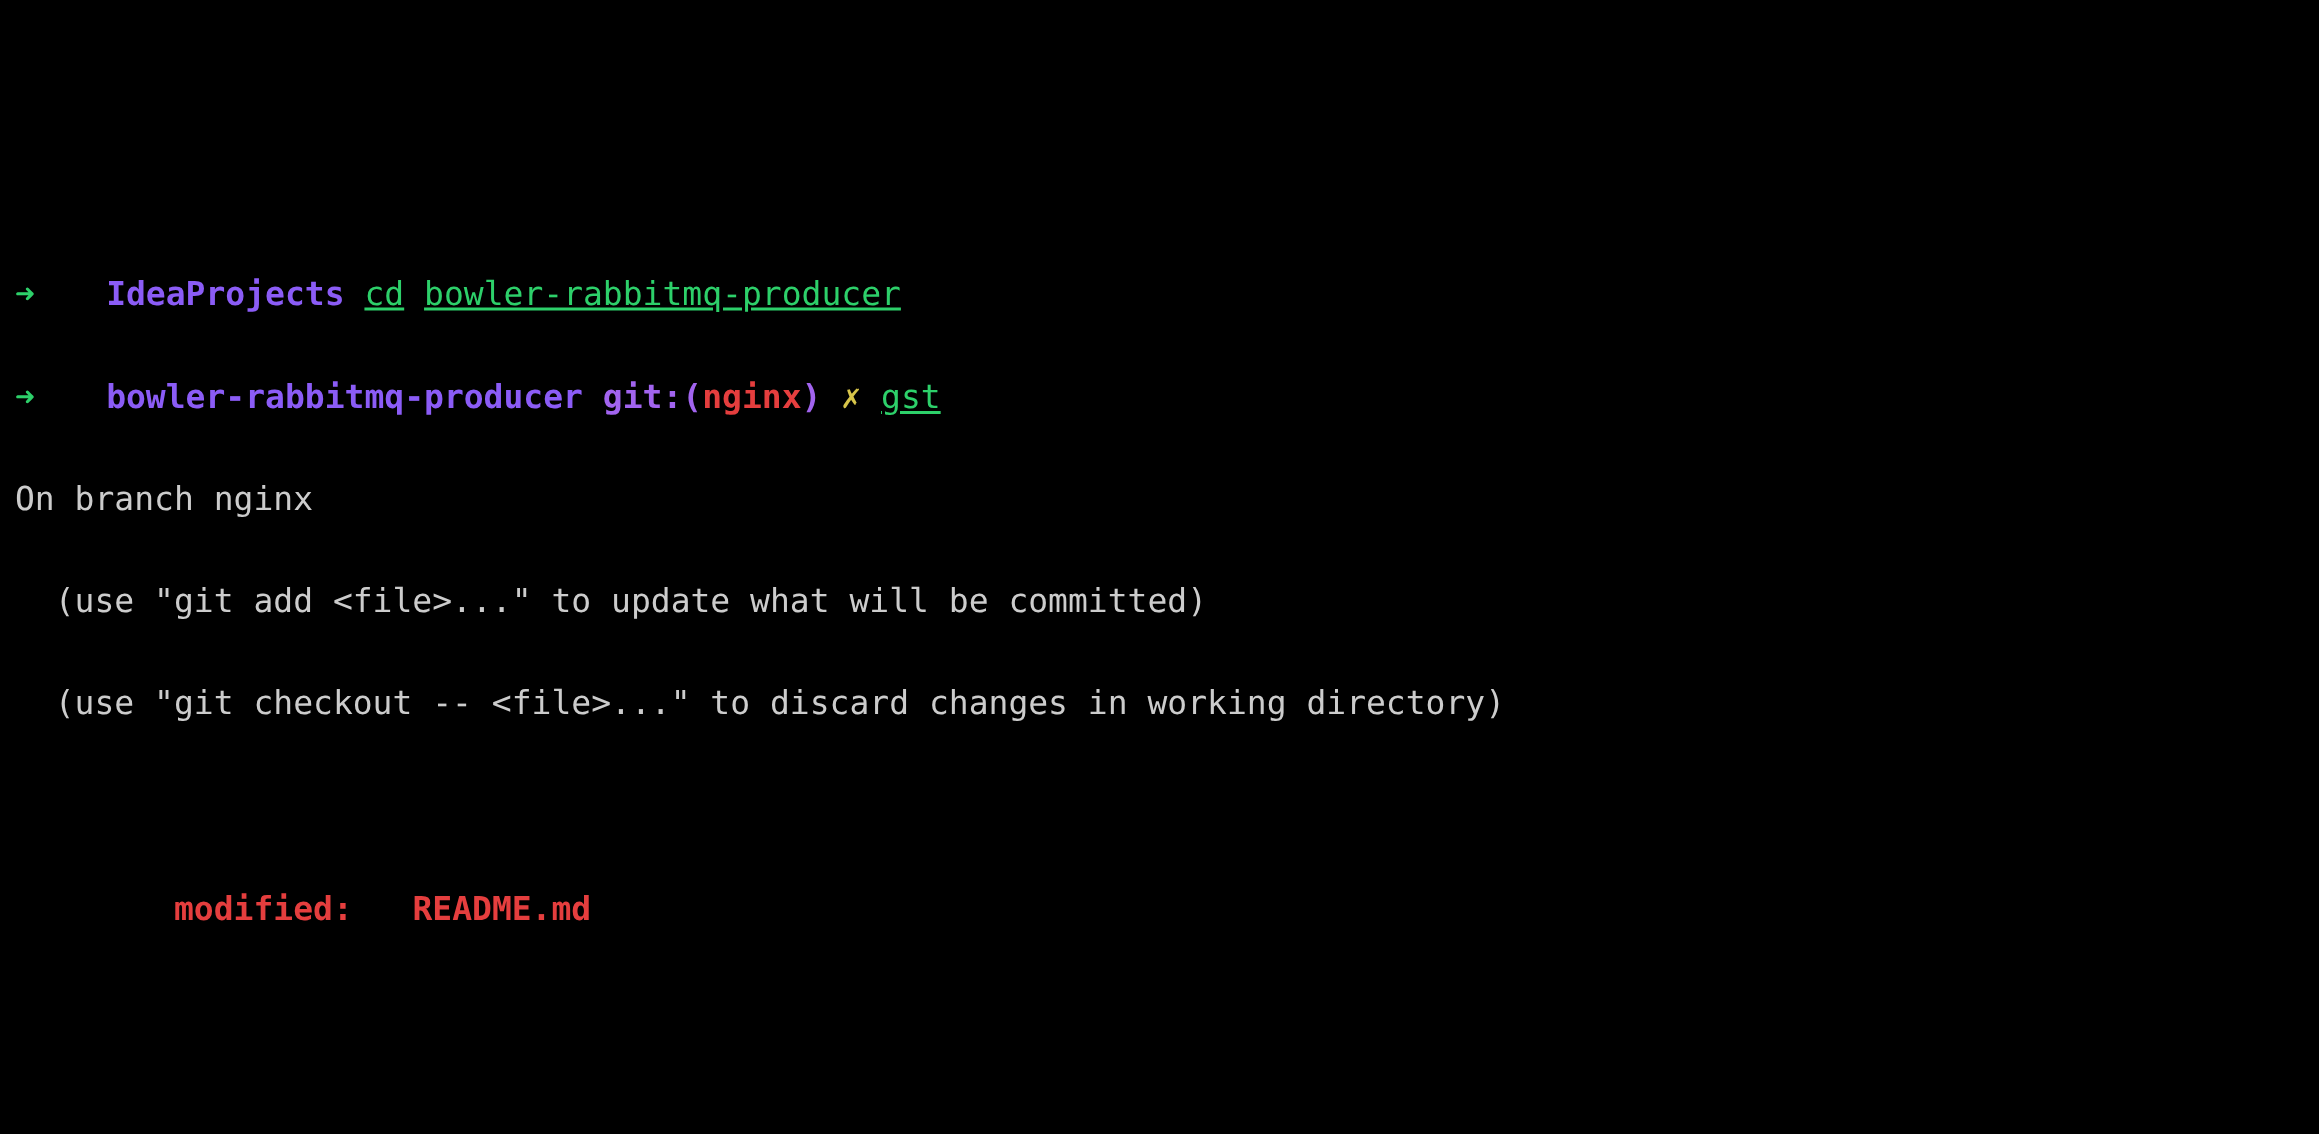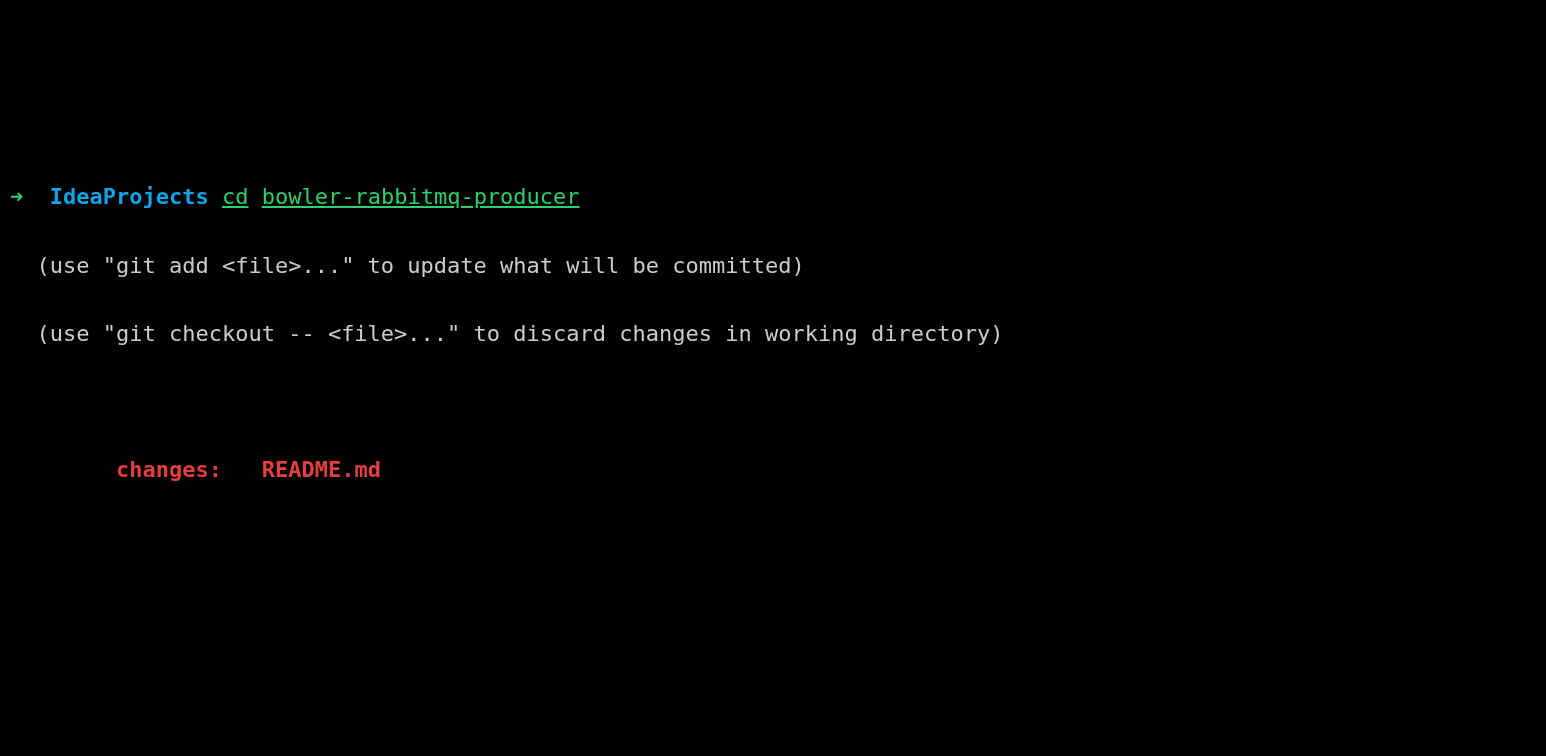--- a/index.html
+++ b/index.html
@@ -6,40 +6,42 @@
     body {
       background: #000;
       color: #cccccc;
       font-family: 'Menlo', 'Monaco', 'Consolas', monospace;
       font-size: 22px;
       line-height: 1.55;
       padding: 10px;
       white-space: pre;
     }
     .arrow { color: #2dd06a; font-weight: bold; }
-    .cyan { color: #0ea5e9; font-weight: bold; }
+    .cyan { color: #8b5cf6; font-weight: bold; margin-left: 21px; }
     .cmd { color: #2dd06a; text-decoration: underline; }
     .underline { text-decoration: underline; }
     .purple { color: #a264ef; font-weight: bold; }
     .red { color: #e53e3e; font-weight: bold; }
     .yellow { color: #d7c54a; font-weight: bold; }
     .white { color: #cccccc; }
     .line { display: block; }
   </style>
 </head>
 <body>
 
 
 
 <div>
 <span class="line"><span class="arrow">➜</span>  <span class="cyan">IdeaProjects</span> <span class="cmd">cd</span> <span class="cmd underline">bowler-rabbitmq-producer</span></span>
+<span class="line"><span class="arrow">➜</span>  <span class="cyan">bowler-rabbitmq-producer</span> <span class="purple">git:(</span><span class="red">nginx</span><span class="purple">)</span> <span class="yellow">✗</span> <span class="cmd">gst</span></span>
+<span class="line white">On branch nginx</span>
 <span class="line white">  (use "git add &lt;file&gt;..." to update what will be committed)</span>
 <span class="line white">  (use "git checkout -- &lt;file&gt;..." to discard changes in working directory)</span>
 <span class="line"> </span>
-<span class="line">        <span class="red">changes:</span>   <span class="red">README.md</span></span>
+<span class="line">        <span class="red">modified:</span>   <span class="red">README.md</span></span>
 <span class="line"> </span>
 
 
 
 
 
 
 
 
 

